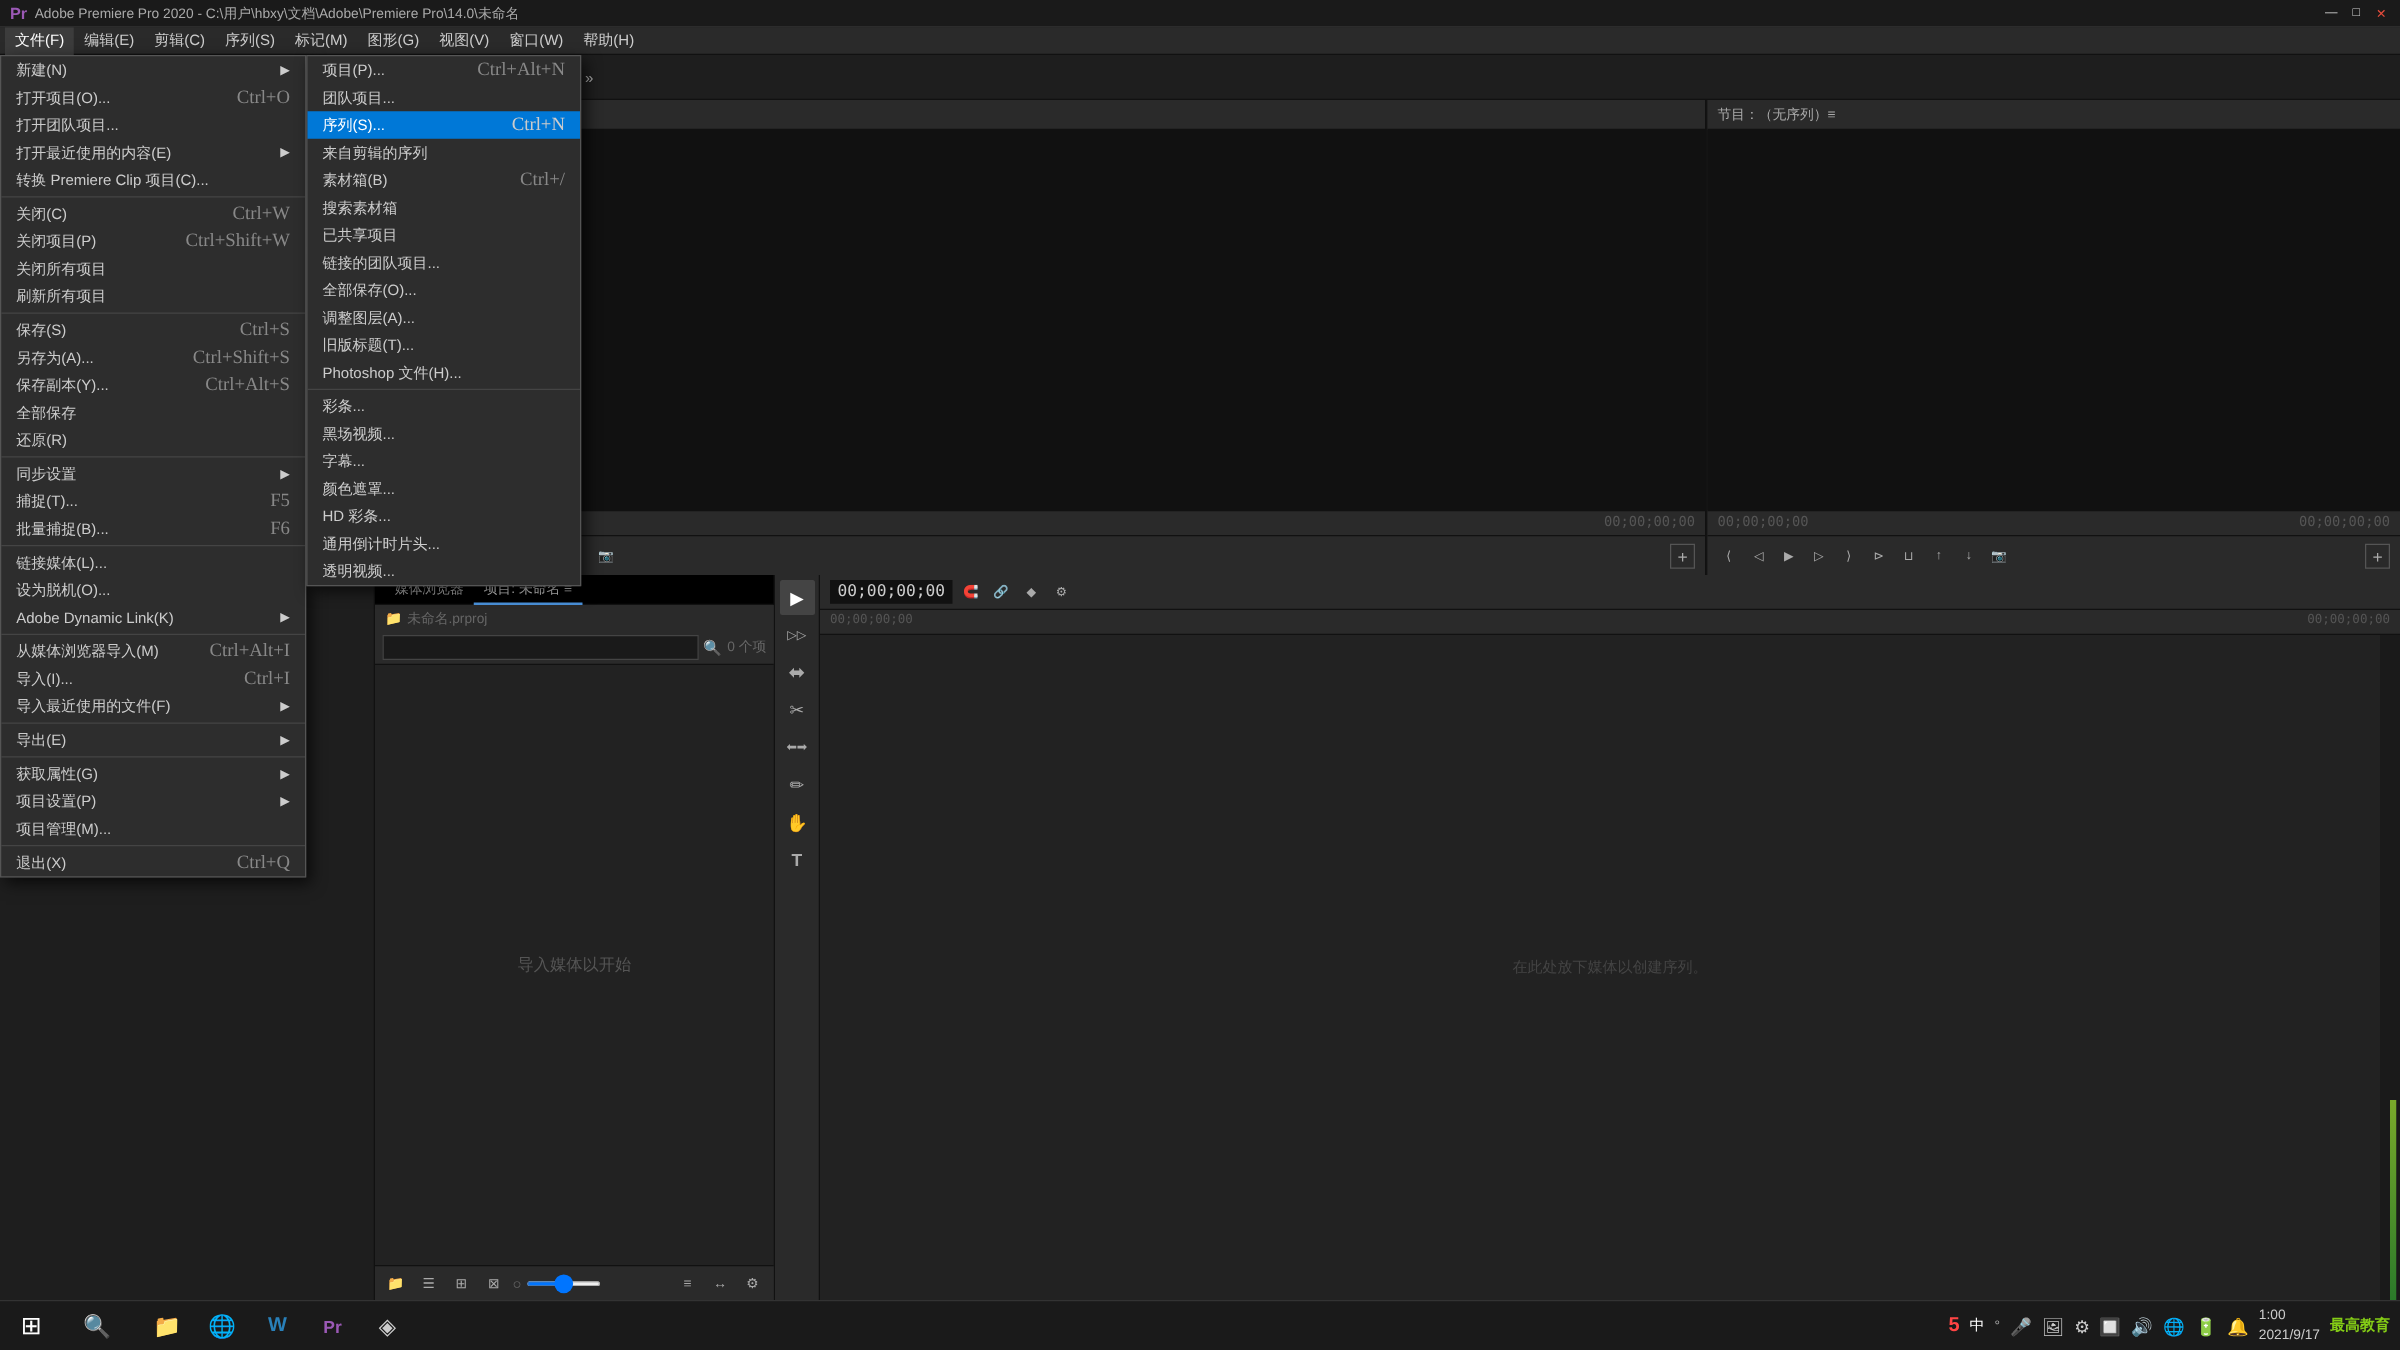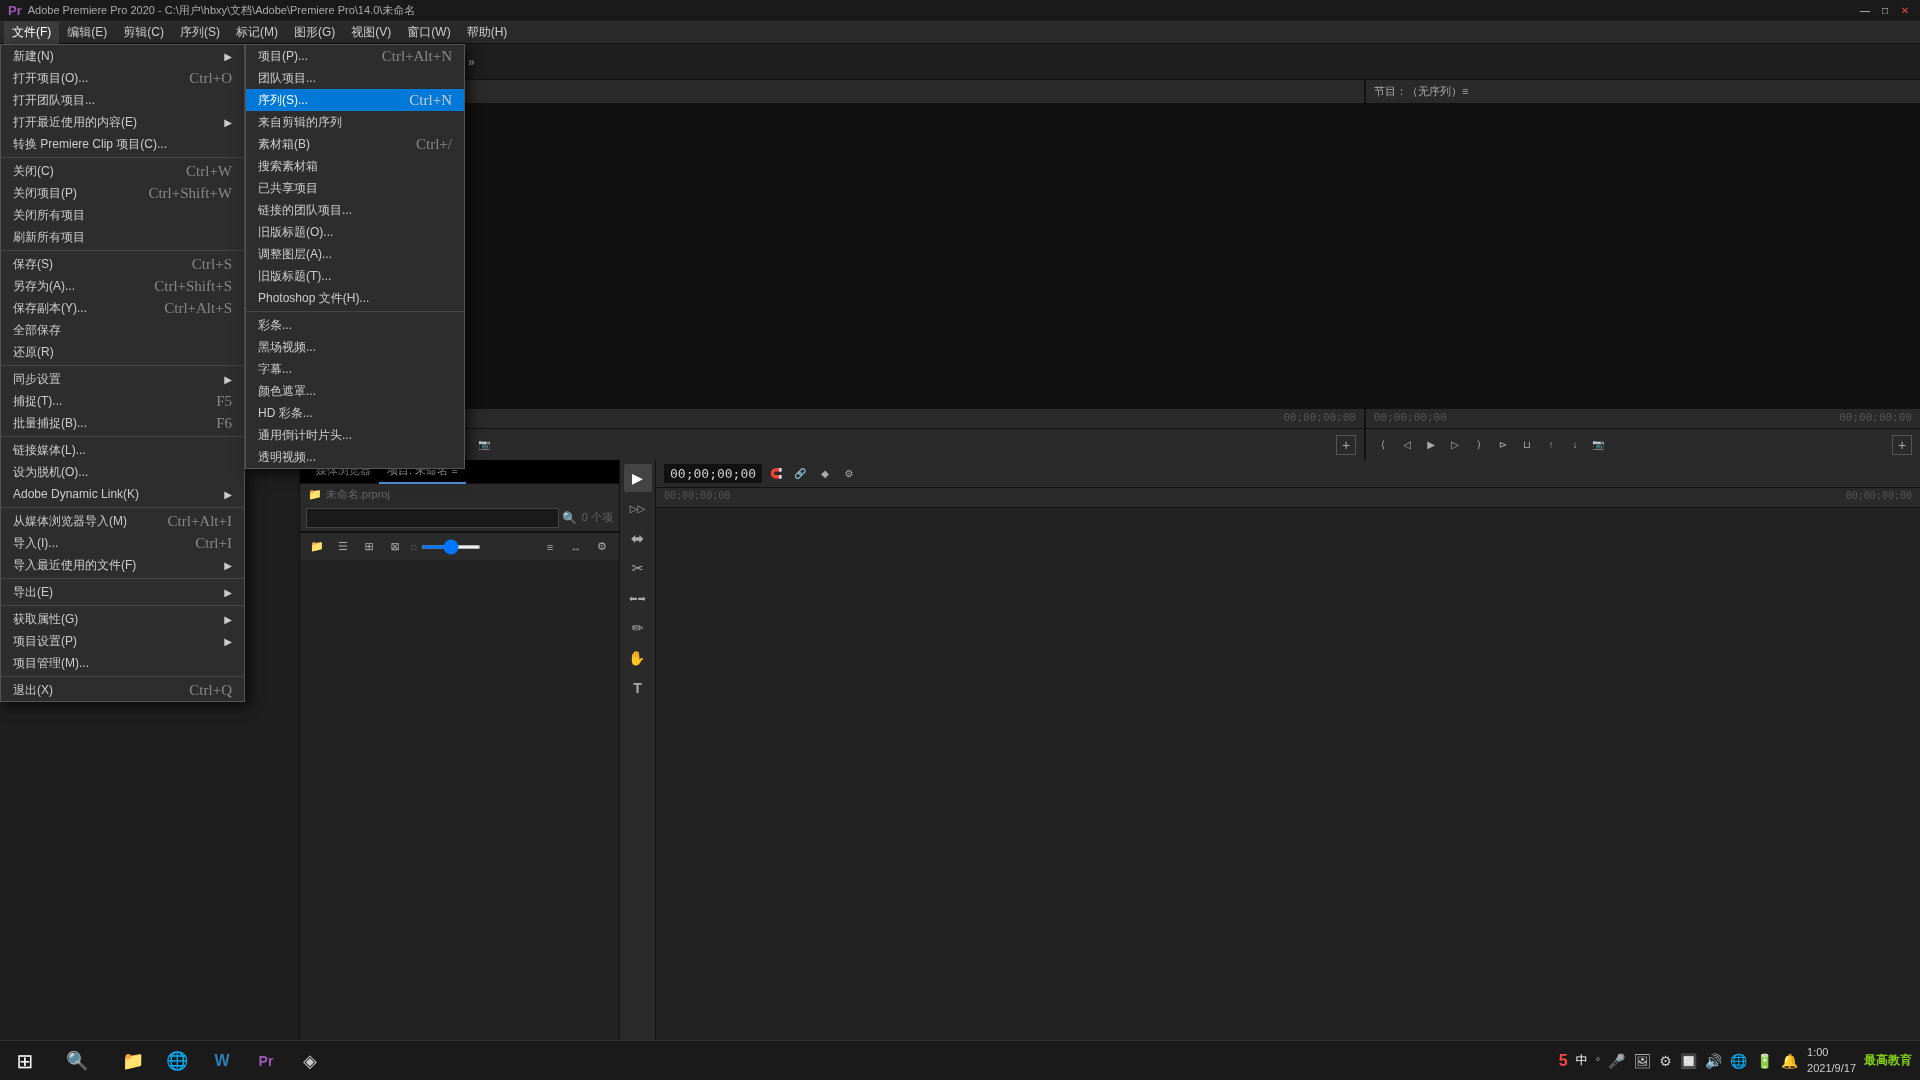--- a/index.html
+++ b/index.html
@@ -699,20 +699,23 @@
         </div>
         <div class="project-path">
           <span>📁</span>
           <span>未命名.prproj</span>
         </div>
         <div style="height:28px;background:#2a2a2a;display:flex;align-items:center;padding:0 6px;gap:4px;border-bottom:1px solid #111;">
           <input class="search-box" type="text" style="width: 140px;">
           <span style="color:#666;cursor:pointer;">🔍</span>
           <span class="item-count">0 个项</span>
         </div>
+        <div class="panel-content">
+          <span>导入媒体以开始</span>
+        </div>
         <div class="project-toolbar">
           <div class="proj-tool-btn">📁</div>
           <div class="proj-tool-btn">☰</div>
           <div class="proj-tool-btn">⊞</div>
           <div class="proj-tool-btn">⊠</div>
           <div style="flex:1;display:flex;align-items:center;gap:4px;">
             <span style="color:#666;">○</span>
             <input type="range" style="width: 60px; height: 4px;" value="50">
           </div>
           <div class="proj-tool-btn">≡</div>
@@ -740,20 +743,27 @@
           <div class="ctrl-btn">🔗</div>
           <div class="ctrl-btn">◆</div>
           <div class="ctrl-btn">⚙</div>
         </div>
 
         <div class="tl-ruler">
           <span style="position:absolute;left:8px;font-family:monospace;font-size:10px;color:#555;top:2px;">00;00;00;00</span>
           <span style="position:absolute;right:8px;font-family:monospace;font-size:10px;color:#555;top:2px;">00;00;00;00</span>
         </div>
 
+        <div class="timeline-tracks">
+          <div class="tl-empty-msg">在此处放下媒体以创建序列。</div>
+
+          <div style="position:absolute;right:0;top:0;bottom:0;width:16px;background:#1a1a1a;">
+            <div style="position:absolute;bottom:0;right:3px;width:5px;height:30%;background:linear-gradient(to top,#2a7a2a,#7aaa2a);"></div>
+          </div>
+        </div>
       </div>
     </div>
   </div>
 </div>
 
 <div id="file-menu-overlay">
   <div class="menu-dropdown">
     <div class="dd-item">
       <span>新建(N)</span>
       <span class="arrow">▶</span>
@@ -890,21 +900,21 @@
   <div class="dd-item">
     <span>搜索素材箱</span>
   </div>
   <div class="dd-item">
     <span>已共享项目</span>
   </div>
   <div class="dd-item">
     <span>链接的团队项目...</span>
   </div>
   <div class="dd-item">
-    <span>旧版标题(O)...</span>
+    <span>全部保存(O)...</span>
   </div>
   <div class="dd-item">
     <span>调整图层(A)...</span>
   </div>
   <div class="dd-item">
     <span>旧版标题(T)...</span>
   </div>
   <div class="dd-item">
     <span>Photoshop 文件(H)...</span>
   </div>

